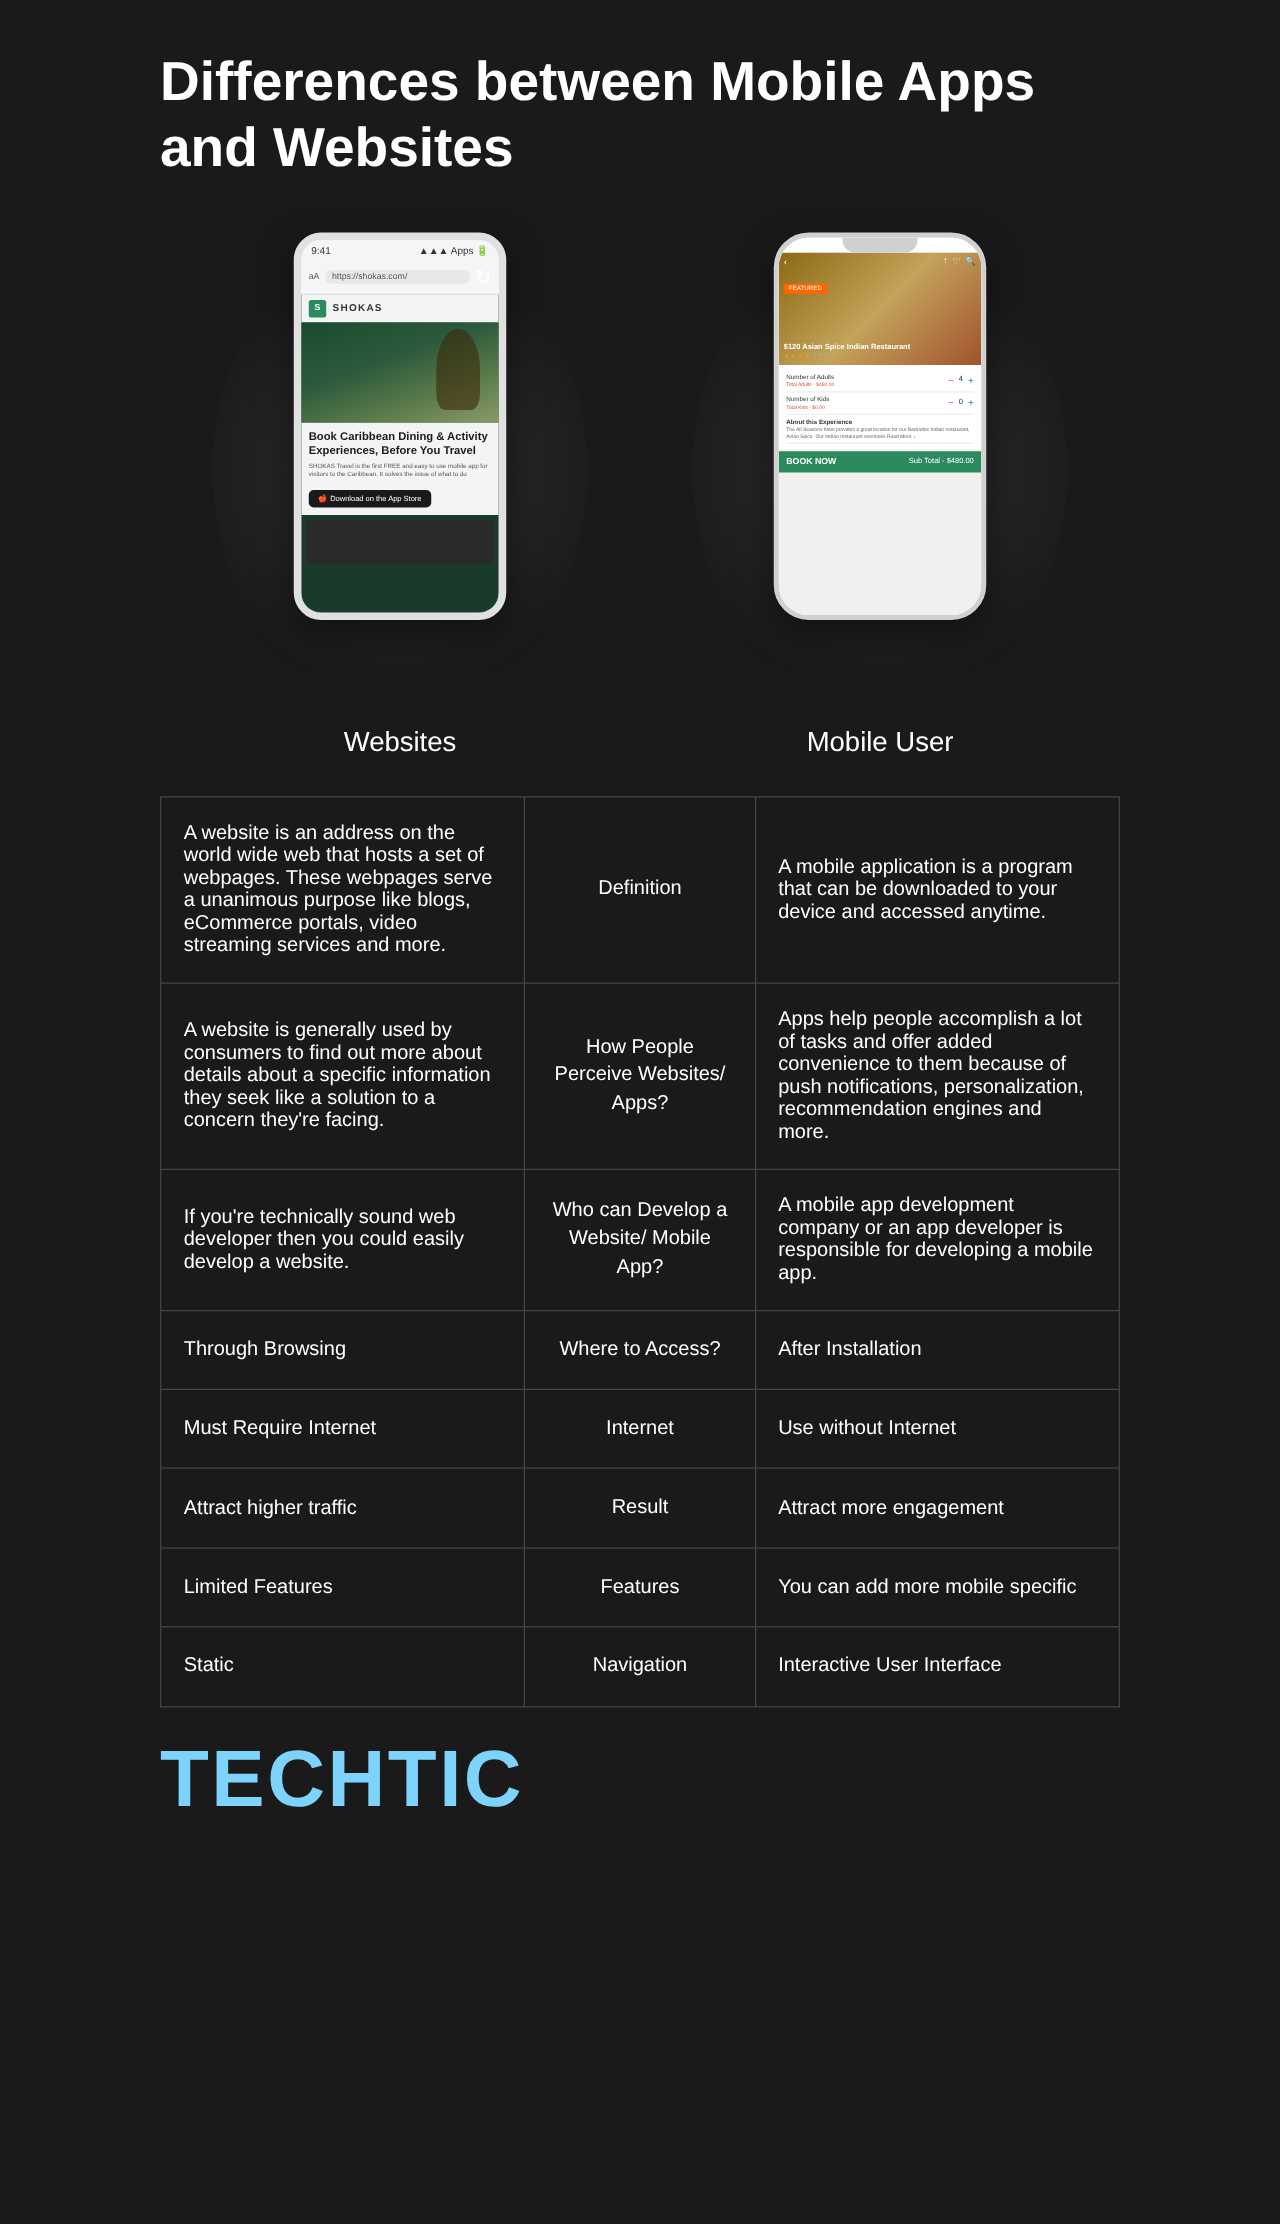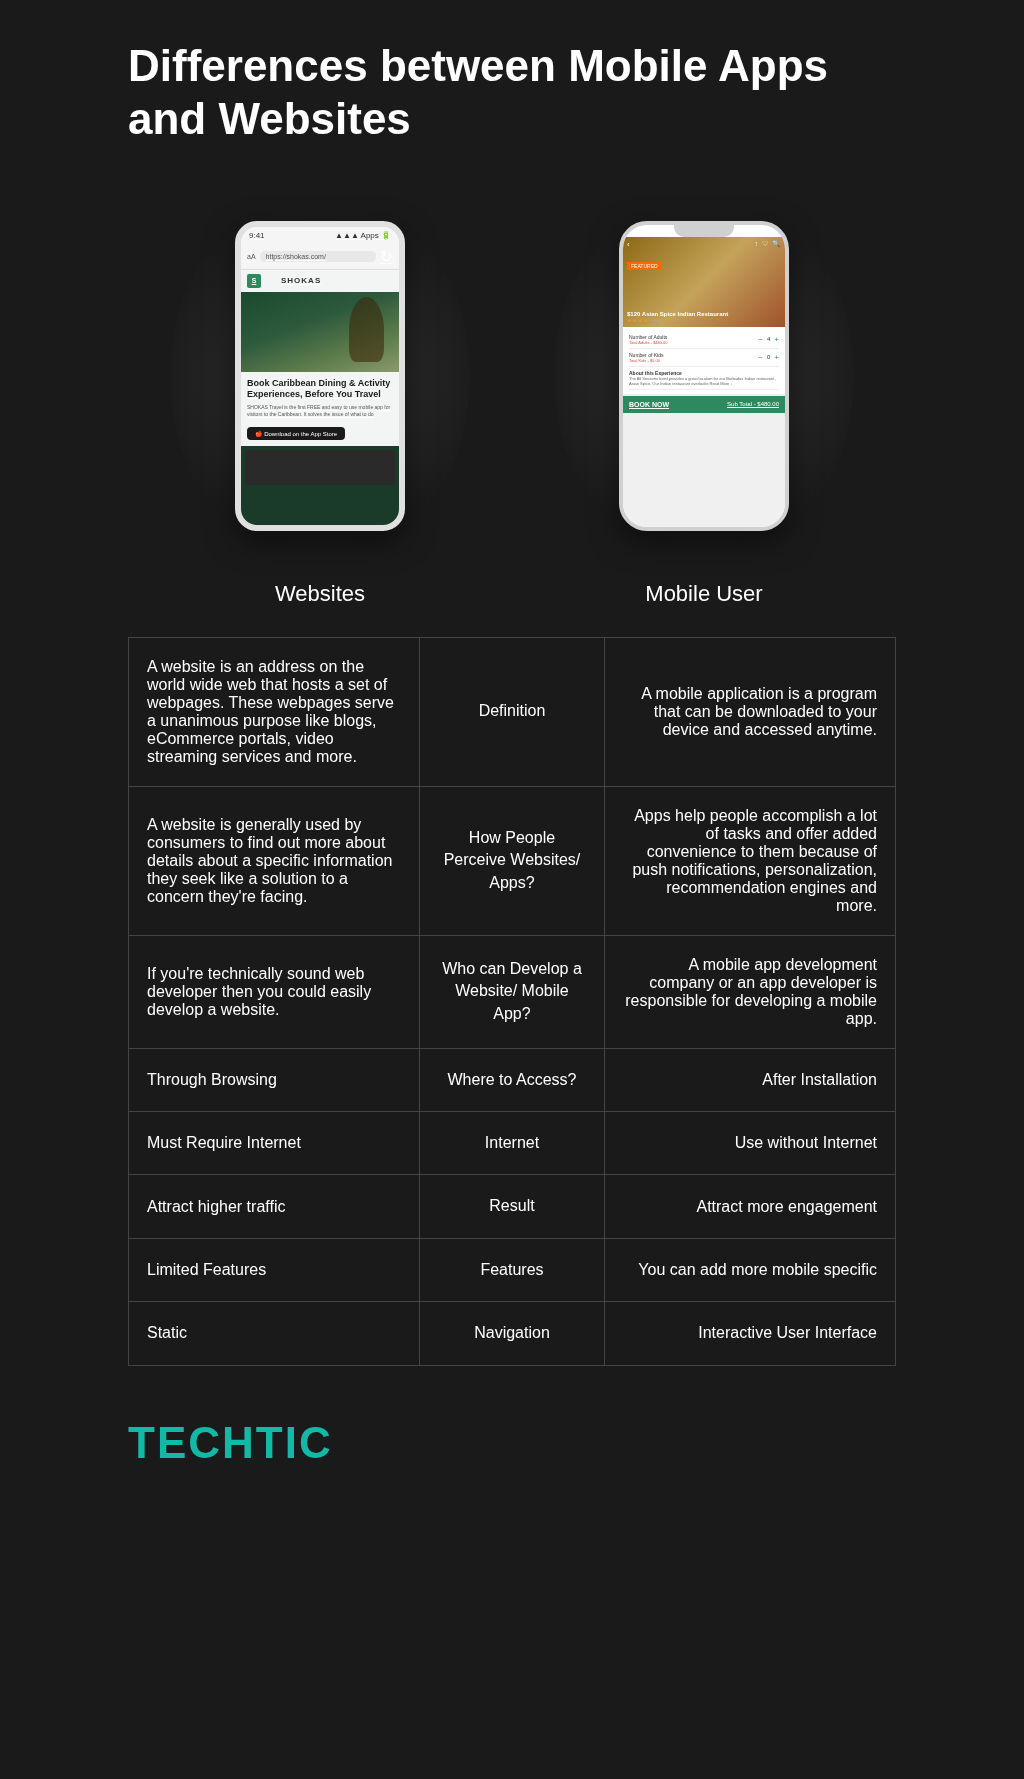--- a/index.html
+++ b/index.html
@@ -39,24 +39,22 @@
       align-items: center;
       position: relative;
     }
 
     .dark-circle {
       width: 300px;
       height: 380px;
       background: radial-gradient(circle, #333333 0%, #1a1a1a 70%);
       border-radius: 50%;
       display: flex;
-      align-items: center;
       justify-content: center;
       position: relative;
-      text-decoration: underline;
     }
 
     
     .phone-website {
       width: 170px;
       height: 310px;
       background: #f5f5f5;
       border-radius: 22px;
       border: 6px solid #e0e0e0;
       overflow: hidden;
@@ -102,21 +100,21 @@
       height: 100%;
       position: relative;
       overflow: hidden;
     }
 
     .phone-website .shokas-header {
       background: rgba(255,255,255,0.95);
       padding: 4px 6px;
       display: flex;
       align-items: center;
-      gap: 20px;
+      gap: 5px;
     }
 
     .shokas-logo-box {
       background: #2d8a5e;
       width: 14px;
       height: 14px;
       border-radius: 2px;
       display: flex;
       align-items: center;
       justify-content: center;
@@ -327,35 +325,34 @@
       width: 24%;
       text-align: center;
       font-size: 16px;
       color: #ffffff;
       font-weight: 400;
       line-height: 1.4;
     }
 
     .col-app {
       width: 38%;
-      text-align: right;
+      text-align: left;
       font-size: 16px;
       color: #e0e0e0;
     }
 
     .footer {
       padding: 20px 0 10px 0;
     }
 
     .brand-name {
-      font-size: 44px;
+      font-size: 64px;
       font-weight: 900;
-      color: #14b8a6;
+      color: #7dd3fc;
       letter-spacing: 2px;
-      margin-top: 32px;
     }
 
     .stars-row {
       display: flex;
       gap: 1px;
     }
 
     .star {
       color: #f39c12;
       font-size: 5px;

